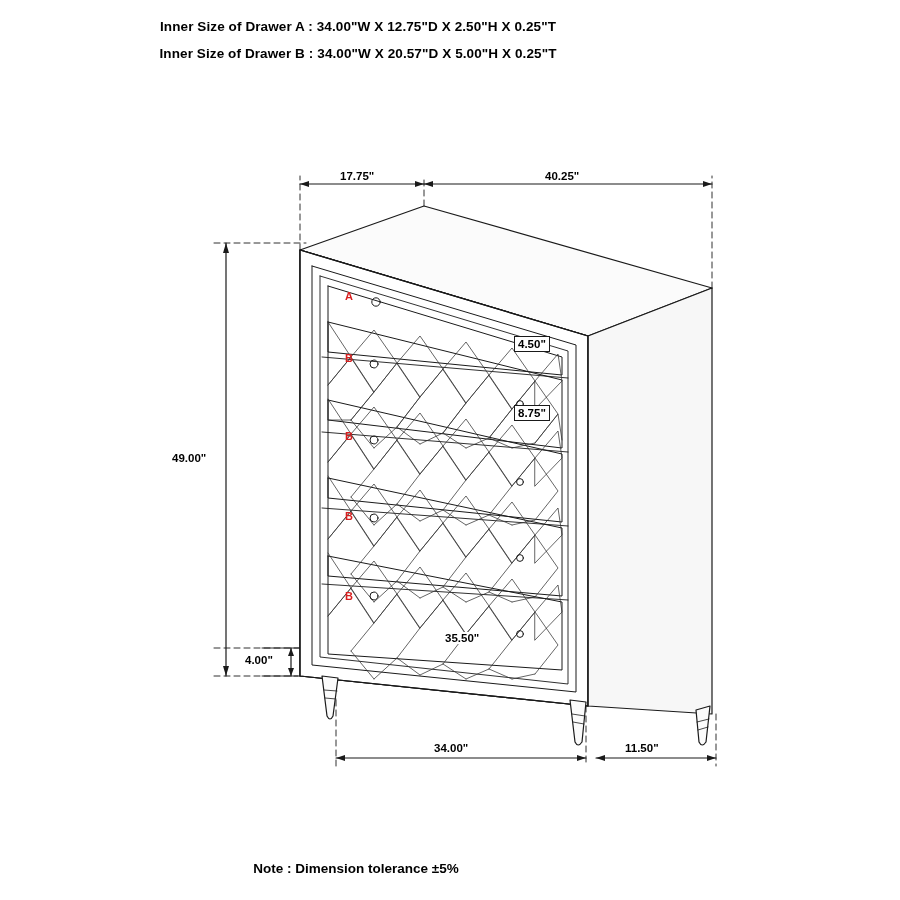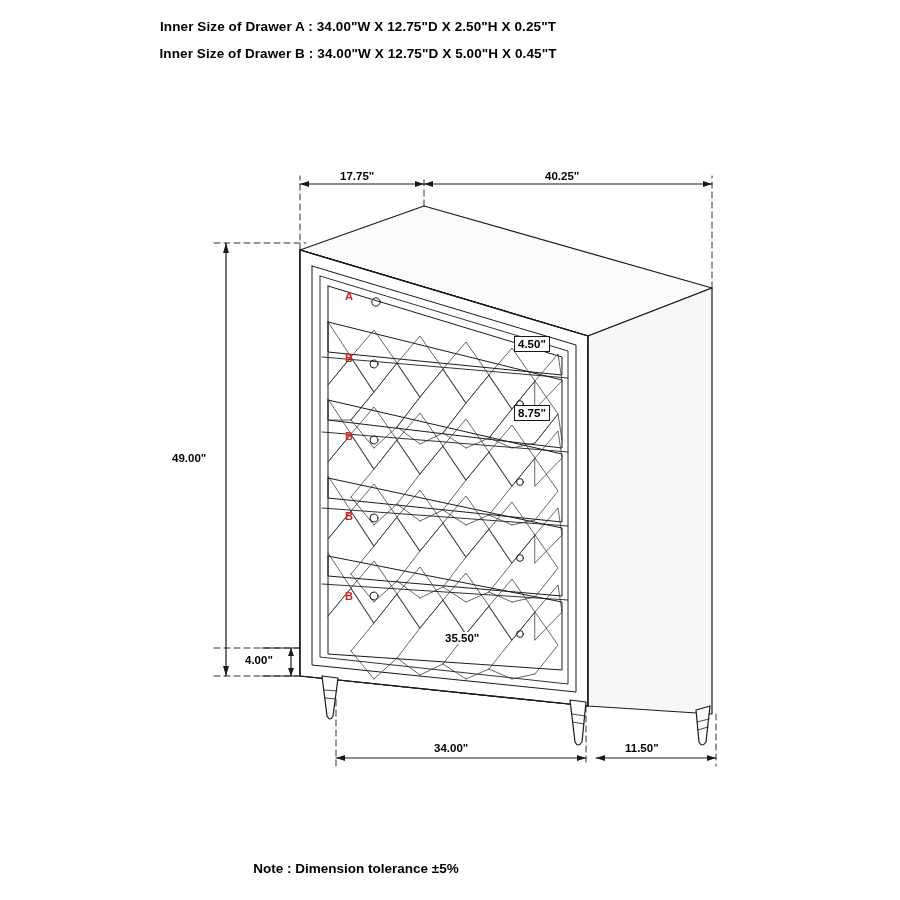--- a/index.html
+++ b/index.html
@@ -58,21 +58,21 @@
     font-weight: bold;
     color: #d81f1f;
   }
 </style>
 </head>
 <body>
 
 <div class="stage">
 
   <div class="hdr l1">Inner Size of Drawer A : 34.00"W X 12.75"D X 2.50"H X 0.25"T</div>
-  <div class="hdr l2">Inner Size of Drawer B : 34.00"W X 12.75"D X 5.00"H X 0.45"T</div>
+  <div class="hdr l2">Inner Size of Drawer B : 34.00"W X 20.57"D X 5.00"H X 0.25"T</div>
 
   <svg class="draw" width="900" height="900" viewBox="0 0 900 900">
     <g fill="none" stroke="#1a1a1a" stroke-width="1.2" stroke-linejoin="round" stroke-linecap="round">
 
       <g stroke-dasharray="6 4" stroke-width="0.9">
         <line x1="300" y1="250" x2="300" y2="176"></line>
         <line x1="424" y1="206" x2="424" y2="176"></line>
         <line x1="712" y1="288" x2="712" y2="176"></line>
         <line x1="214" y1="243" x2="306" y2="243"></line>
         <line x1="214" y1="676" x2="298" y2="676"></line>

